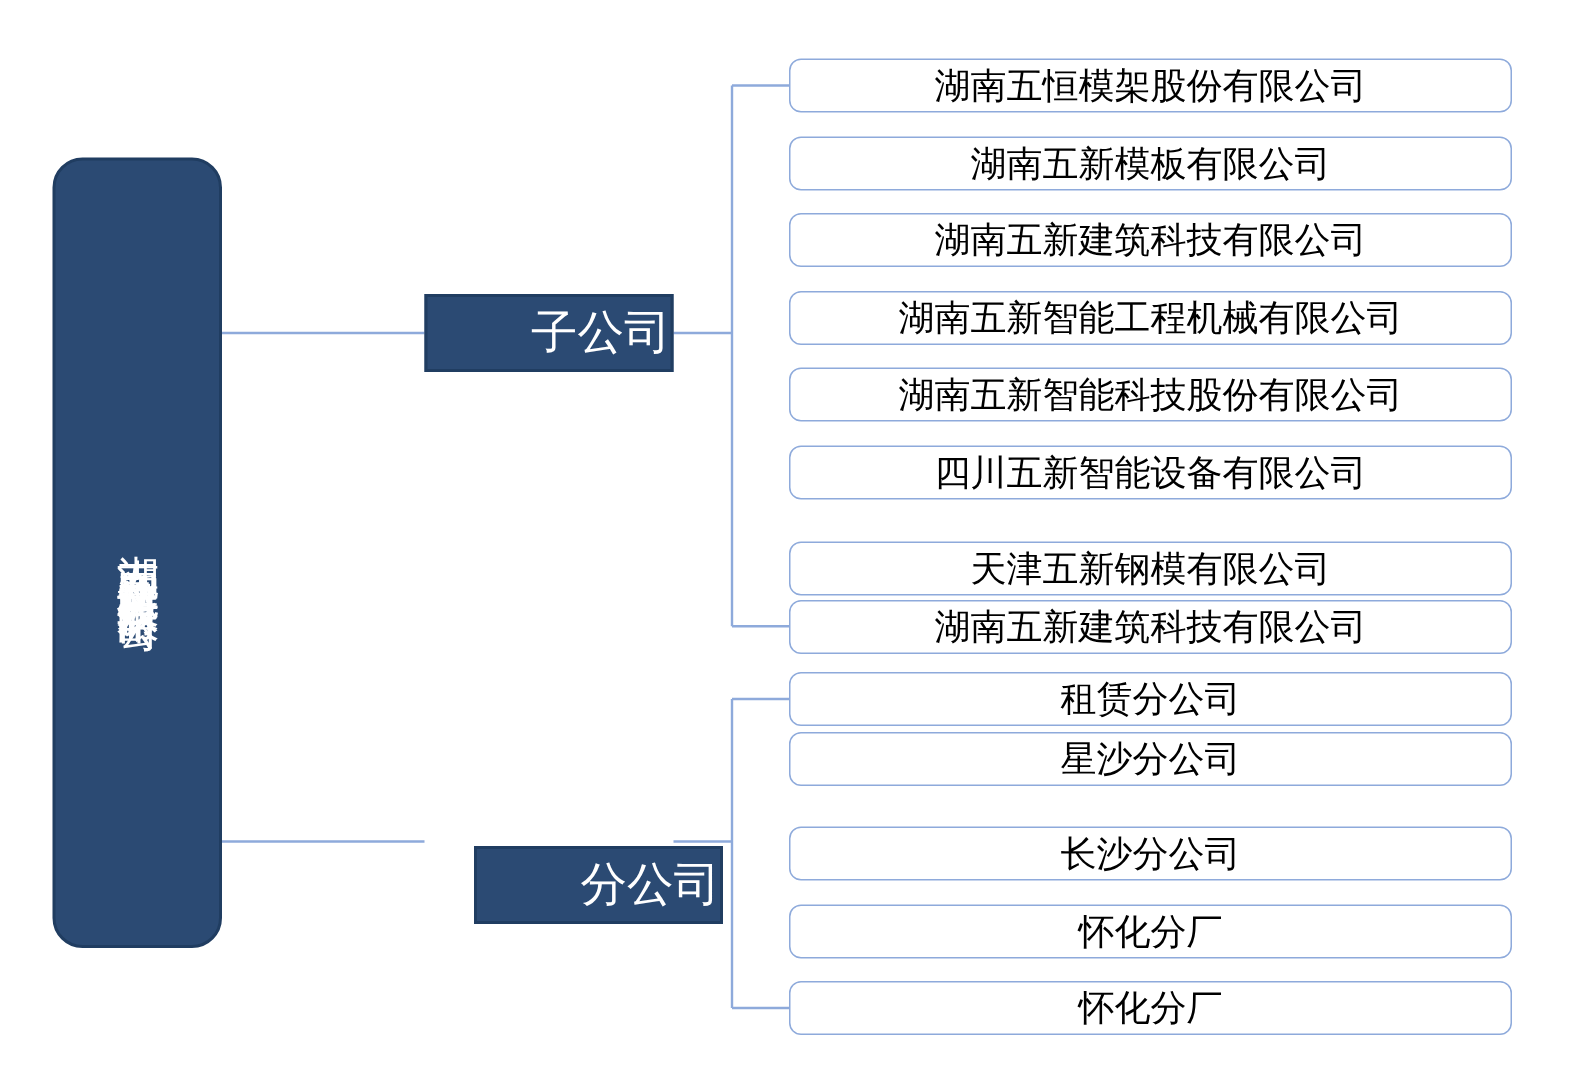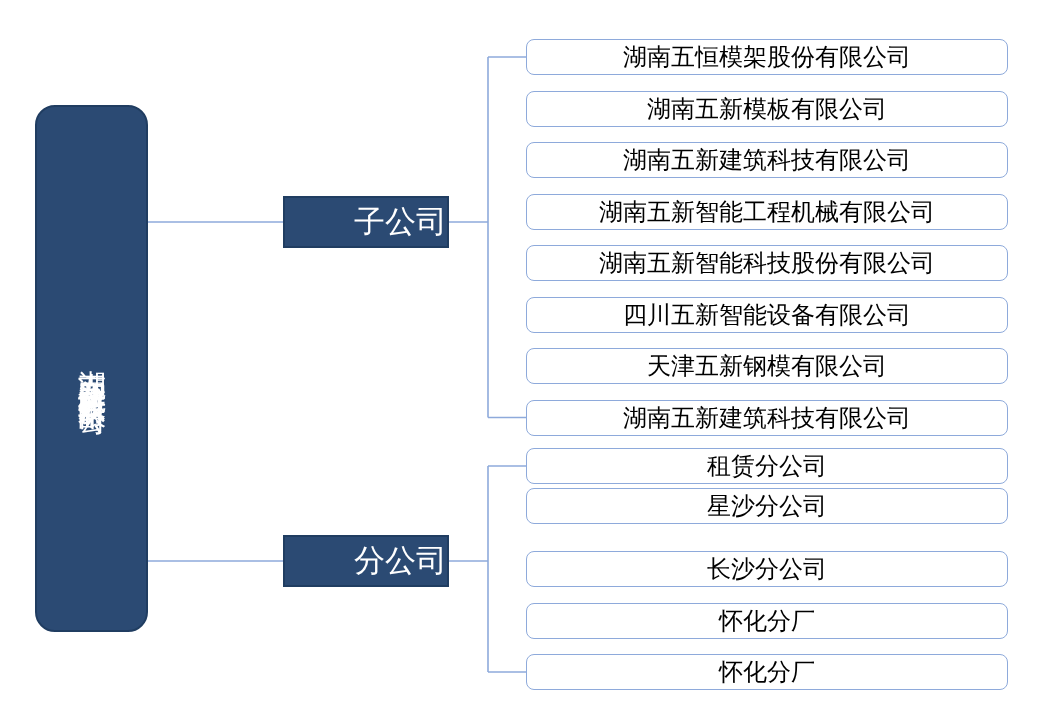--- a/index.html
+++ b/index.html
@@ -59,21 +59,21 @@
     border: 2px solid var(--node-border, #203d61);
     border-radius: 0;
     box-sizing: border-box;
     display: flex;
     align-items: center;
     justify-content: flex-end;
     color: var(--node-text, #ffffff);
     font-size: 31px;
   }
   .group-node.subsidiaries { top: 196px; }
-  .group-node.branches     { top: 535px; }
+  .group-node.branches     { top: 564px; margin-left: 33px; }
   .leaf-node {
     position: absolute;
     left: 526px;
     width: 482px; height: 36px;
     background: #ffffff;
     border: 1.5px solid var(--leaf-border, #8eaadb);
     border-radius: 8px;
     box-sizing: border-box;
     display: flex;
     align-items: center;
@@ -122,21 +122,21 @@
     </div>
   <div class="leaf-node" style="top:193.5px">
       <span>湖南五新智能工程机械有限公司</span>
     </div>
   <div class="leaf-node" style="top:245px">
       <span>湖南五新智能科技股份有限公司</span>
     </div>
   <div class="leaf-node" style="top:296.5px">
       <span>四川五新智能设备有限公司</span>
     </div>
-  <div class="leaf-node" style="top:348px">
+  <div class="leaf-node" style="top:361px">
       <span>天津五新钢模有限公司</span>
     </div>
   <div class="leaf-node" style="top:399.5px">
       <span>湖南五新建筑科技有限公司</span>
     </div>
 
   <div class="leaf-node" style="top:448px">
       <span>租赁分公司</span>
     </div>
   <div class="leaf-node" style="top:488px">

